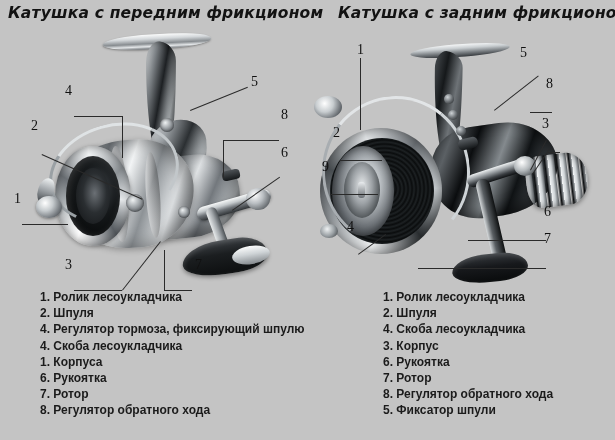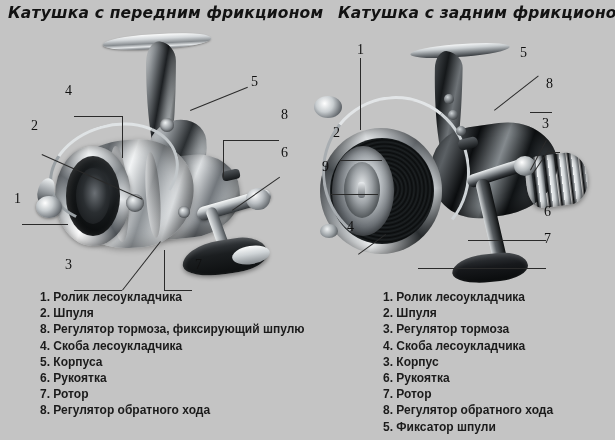--- a/index.html
+++ b/index.html
@@ -395,31 +395,30 @@
       <div class="callout" style="left: 520px; top: 46px;">5</div>
       <div class="callout" style="left: 546px; top: 77px;">8</div>
       <div class="callout" style="left: 542px; top: 117px;">3</div>
       <div class="callout" style="left: 544px; top: 205px;">6</div>
       <div class="callout" style="left: 544px; top: 232px;">7</div>
     </div>
 
   <div class="legend" id="legend-left">
       <div class="li">1. Ролик лесоукладчика</div>
       <div class="li">2. Шпуля</div>
-      <div class="li">8. Регулятор тормоза, фиксирующий шпулю</div>
+      <div class="li">4. Регулятор тормоза, фиксирующий шпулю</div>
       <div class="li">4. Скоба лесоукладчика</div>
-      <div class="li">5. Корпуса</div>
+      <div class="li">1. Корпуса</div>
       <div class="li">6. Рукоятка</div>
       <div class="li">7. Ротор</div>
       <div class="li">8. Регулятор обратного хода</div>
     </div>
   <div class="legend" id="legend-right">
       <div class="li">1. Ролик лесоукладчика</div>
       <div class="li">2. Шпуля</div>
-      <div class="li">3. Регулятор тормоза</div>
       <div class="li">4. Скоба лесоукладчика</div>
       <div class="li">3. Корпус</div>
       <div class="li">6. Рукоятка</div>
       <div class="li">7. Ротор</div>
       <div class="li">8. Регулятор обратного хода</div>
       <div class="li">5. Фиксатор шпули</div>
     </div>
 
 </div>
 

